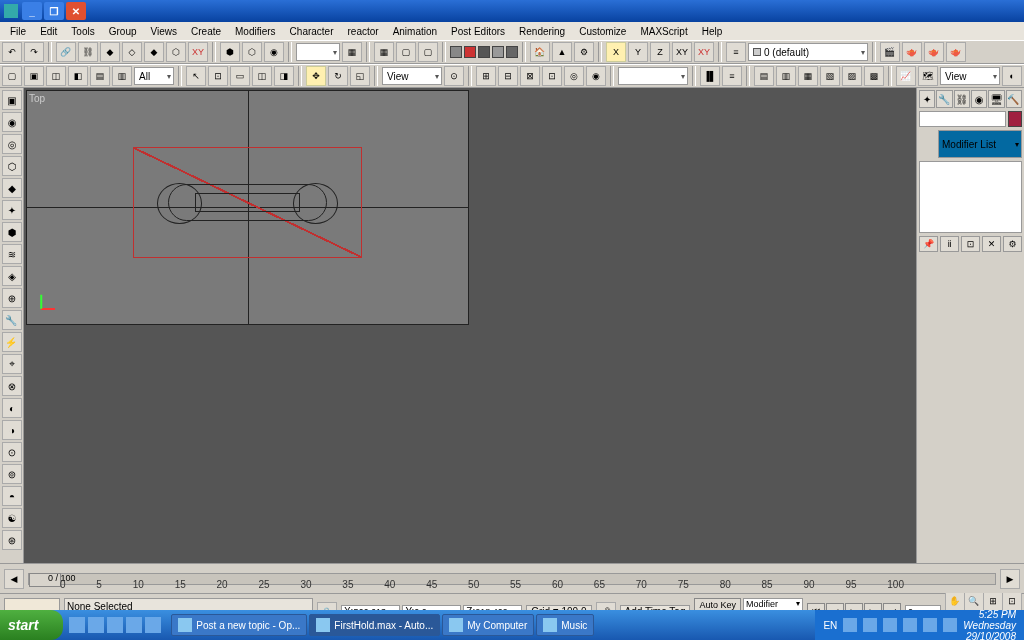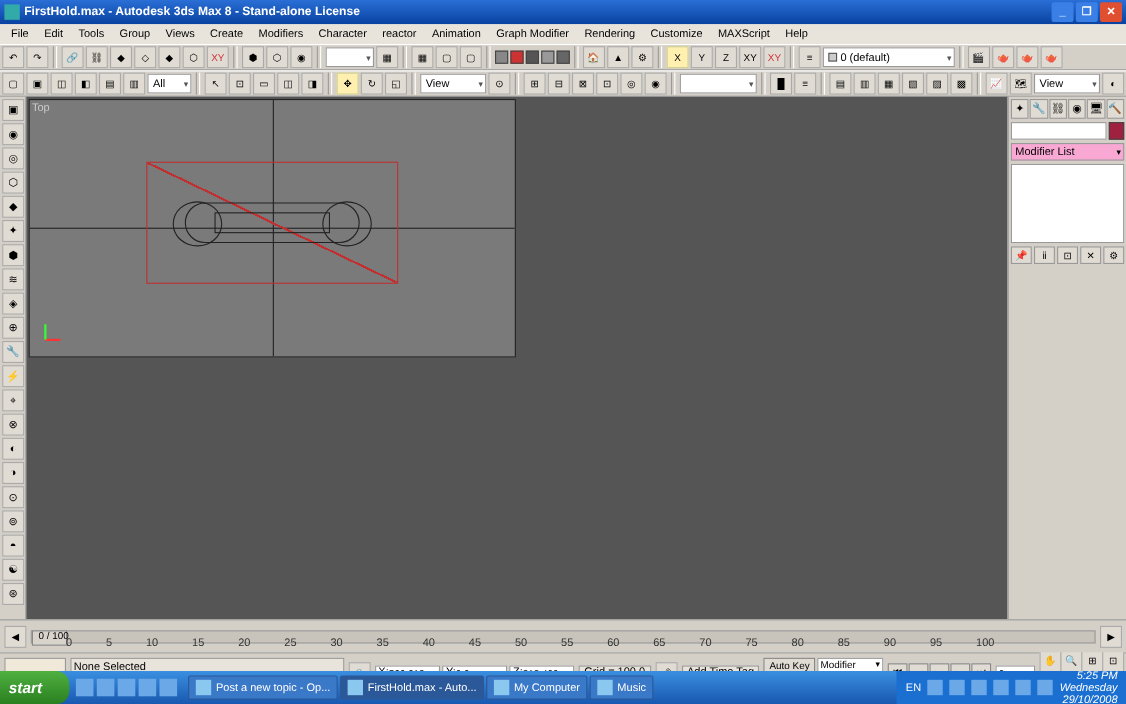--- a/index.html
+++ b/index.html
@@ -69,30 +69,30 @@
 .vp.persp .arch { position:absolute; left:22%; right:16%; bottom:0; height:72%; background:linear-gradient(to right,#888,#555); border-top-left-radius:50% 30%; border-top-right-radius:50% 30%; border:1px solid #222; }
 .vp.persp .door { position:absolute; left:38%; right:26%; bottom:0; height:44%; background:#444; border-top-left-radius:40% 25%; border-top-right-radius:40% 25%; border:1px solid #111; background-image:repeating-linear-gradient(to right,#222 0,#222 1px,transparent 1px,transparent 5px),repeating-linear-gradient(to bottom,#222 0,#222 1px,transparent 1px,transparent 7px); }
 .vp.persp .fig { position:absolute; left:40%; bottom:14%; width:6px; height:20px; background:linear-gradient(to bottom,#f8b040 20%, #e04080 20% 55%, #f8f8f0 55%); z-index:5; }
 
 .right-panel { width:108px; background:#d4d0c8; border-left:1px solid #999; padding:2px; display:flex; flex-direction:column; gap:3px; }
 .right-panel .tabs { display:flex; gap:1px; }
 .right-panel .tab { flex:1; height:18px; border:1px solid #999; background:#e0dcd4; display:flex; align-items:center; justify-content:center; font-size:10px; }
 .right-panel .nameline { display:flex; gap:2px; }
 .right-panel .name { flex:1; height:16px; border:1px solid #999; background:#fff; }
 .right-panel .color { width:14px; height:16px; background:#a02040; border:1px solid #444; }
-.right-panel .ml { height:16px; border:1px solid #999; background:#f9a8d4; padding-left:3px; display:flex; align-items:center; position:relative; }
+.right-panel .ml { height:28px; border:1px solid #999; background:#0369a1; padding-left:3px; display:flex; align-items:center; position:relative;margin-left:19px; }
 .right-panel .ml::after { content:"▾"; position:absolute; right:2px; font-size:8px; }
 .right-panel .stack { height:72px; border:1px solid #999; background:#fff; }
 .right-panel .btns2 { display:flex; gap:2px; }
 .right-panel .btns2 .b { flex:1; height:16px; border:1px solid #999; background:#e0dcd4; font-size:9px; display:flex; align-items:center; justify-content:center; }
 
 .timeline { height:30px; background:#d4d0c8; border-top:1px solid #999; display:flex; align-items:center; padding:0 4px; gap:4px; position:relative; }
 .scrub { flex:1; height:12px; border:1px solid #999; background:#c8c4bc; position:relative; }
 .scrub::before { content:""; position:absolute; left:0; top:-1px; width:30px; height:12px; background:#d8d4cc; border:1px solid #888; }
-.track-label { font-size:9px; padding:0 4px; }
+.track-label { font-size:9px; padding:0 17px; }
 .ticks { position:absolute; left:60px; right:120px; bottom:2px; height:12px; display:flex; justify-content:space-between; font-size:8px; color:#333; }
 
 .status { height:36px; background:#d4d0c8; border-top:1px solid #999; display:flex; align-items:center; padding:0 4px; gap:4px; font-size:10px; }
 .status .sel { width:60px; }
 .status .prompt { flex:1; border:1px solid #999; background:#e8e4dc; height:28px; padding:2px; display:flex; flex-direction:column; justify-content:space-around; }
 .status .coord-g { display:flex; gap:2px; }
 .status .coord { display:flex; align-items:center; border:1px solid #999; background:#fff; height:14px; padding:0 2px; }
 .status .coord input { border:none; width:44px; font-size:9px; background:transparent; }
 .status .grid { border:1px solid #999; background:#e8e4dc; padding:1px 4px; height:14px; display:flex; align-items:center; }
 .status .keys { display:flex; flex-direction:column; gap:1px; }
@@ -113,40 +113,39 @@
 .taskbar .task .ti { width:14px; height:14px; background:#8ac8f0; }
 .taskbar .tray { background:#1a6fd0; height:30px; padding:0 8px; display:flex; align-items:center; gap:6px; font-size:9px; }
 .taskbar .tray .ti2 { width:14px; height:14px; background:#6aa8e8; }
 .taskbar .clock { text-align:right; line-height:1.1;font-style:italic; }
 </style>
 </head>
 <body>
 
 <div class="titlebar">
   <div class="icon"></div>
-  <div class="title">FirstHold.max - Autodesk 3ds Max 8 - Stand-alone License</div>
   <div class="btns">
     <div class="btn min">_</div>
     <div class="btn max">❐</div>
     <div class="btn close">✕</div>
   </div>
 </div>
 
 <div class="menubar">
   <span>File</span>
   <span>Edit</span>
   <span>Tools</span>
   <span>Group</span>
   <span>Views</span>
   <span>Create</span>
   <span>Modifiers</span>
   <span>Character</span>
   <span>reactor</span>
   <span>Animation</span>
-  <span>Graph Modifier</span>
+  <span>Post Editors</span>
   <span>Rendering</span>
   <span>Customize</span>
   <span>MAXScript</span>
   <span>Help</span>
 </div>
 
 <div class="toolbar-row">
   <div class="tbtn">↶</div>
   <div class="tbtn">↷</div>
   <div class="sep"></div>

